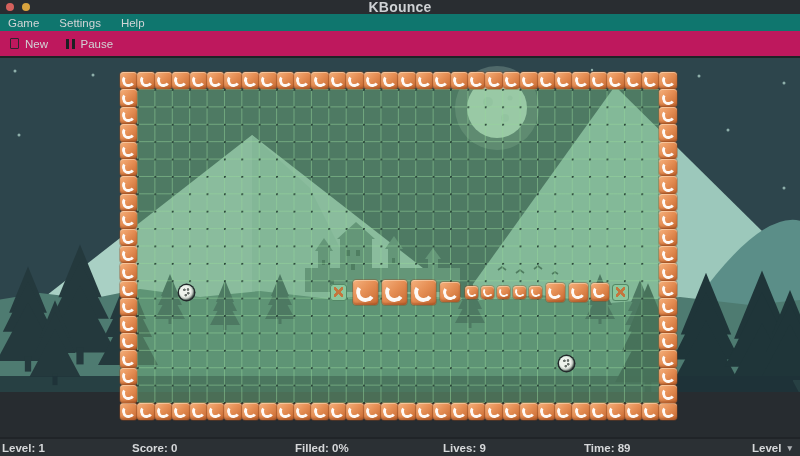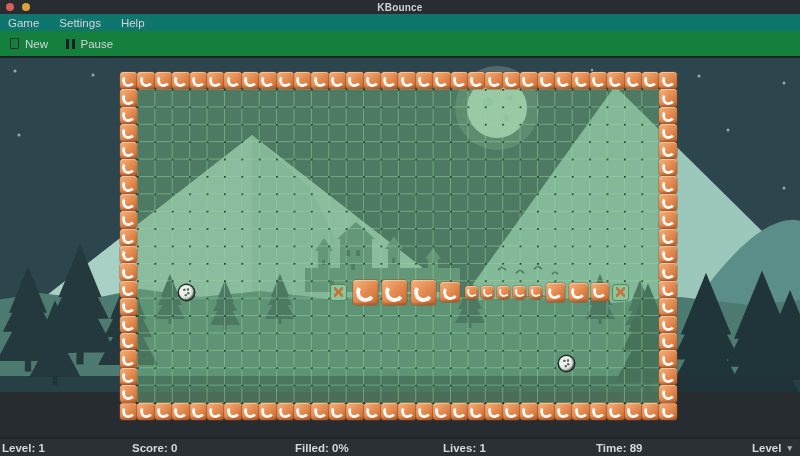--- a/index.html
+++ b/index.html
@@ -7,29 +7,29 @@
               font-family:"Liberation Sans", sans-serif; }
   .window { position:relative; width:800px; height:456px; background:#272c30; }
 
   
   .titlebar { position:relative; height:14px; background:#292d31;
               display:flex; align-items:center; justify-content:center; }
   .win-btns { position:absolute; left:6px; top:3px; display:flex; gap:8px; }
   .win-btn { width:8px; height:8px; border-radius:50%; }
   .win-btn.close { background:#d4605c; }
   .win-btn.min   { background:#d9a43e; }
-  .title-text { font-size:10px; font-weight:bold; color:#ced1d4; letter-spacing:.2px; }
+  .title-text { font-size:14px; font-weight:bold; color:#ced1d4; letter-spacing:.2px; }
 
   
   .menubar { height:17px; background:#0f766e; display:flex; align-items:center;
              padding-left:8px; gap:20px; }
   .menu-item { font-size:11.5px; color:#d2d4d6; cursor:default; }
 
   
-  .toolbar { height:27px; background:#15803d; display:flex; align-items:center;
+  .toolbar { height:27px; background:#be185d; display:flex; align-items:center;
              padding-left:10px; gap:18px; border-bottom:2px solid #1f2326; }
   .tool-btn { display:flex; align-items:center; gap:6px; color:#d2d4d6; font-size:11.5px; }
   .icon-new { width:9px; height:11px; border:1.5px solid #212529; border-radius:1px;
               background:transparent; opacity:.9; }
   .icon-pause { display:flex; gap:2.5px; }
   .icon-pause i { display:block; width:3px; height:10px; background:#1b1f22; }
 
   
   .viewport { position:relative; width:800px; height:379px; background:#272c30; overflow:hidden; }
   .scene { position:absolute; left:0; top:0; }
@@ -336,21 +336,21 @@
         <div class="tile cross" style="left: 492px; top: 211.5px; width: 17px; height: 17px; font-size: 17px;"></div>
         <div class="ball" style="left: 58.5px; top: 212.5px;"></div>
         <div class="ball" style="left: 438.5px; top: 283.5px;"></div>
       </div>
   </div>
 
   <div class="statusbar">
     <span class="status-item" id="st-level" style="left: 2px;">Level: 1</span>
     <span class="status-item" id="st-score" style="left: 132px;">Score: 0</span>
     <span class="status-item" id="st-filled" style="left: 295px;">Filled: 0%</span>
-    <span class="status-item" id="st-lives" style="left: 443px;">Lives: 1</span>
-    <span class="status-item" id="st-time" style="left: 596px;">Time: 89</span>
+    <span class="status-item" id="st-lives" style="left: 443px;">Lives: 9</span>
+    <span class="status-item" id="st-time" style="left: 584px;">Time: 89</span>
     <span class="difficulty">
       <span>Level</span>
       <span class="chevron">▾</span>
     </span>
   </div>
 
 </div>
 
 </body></html>

